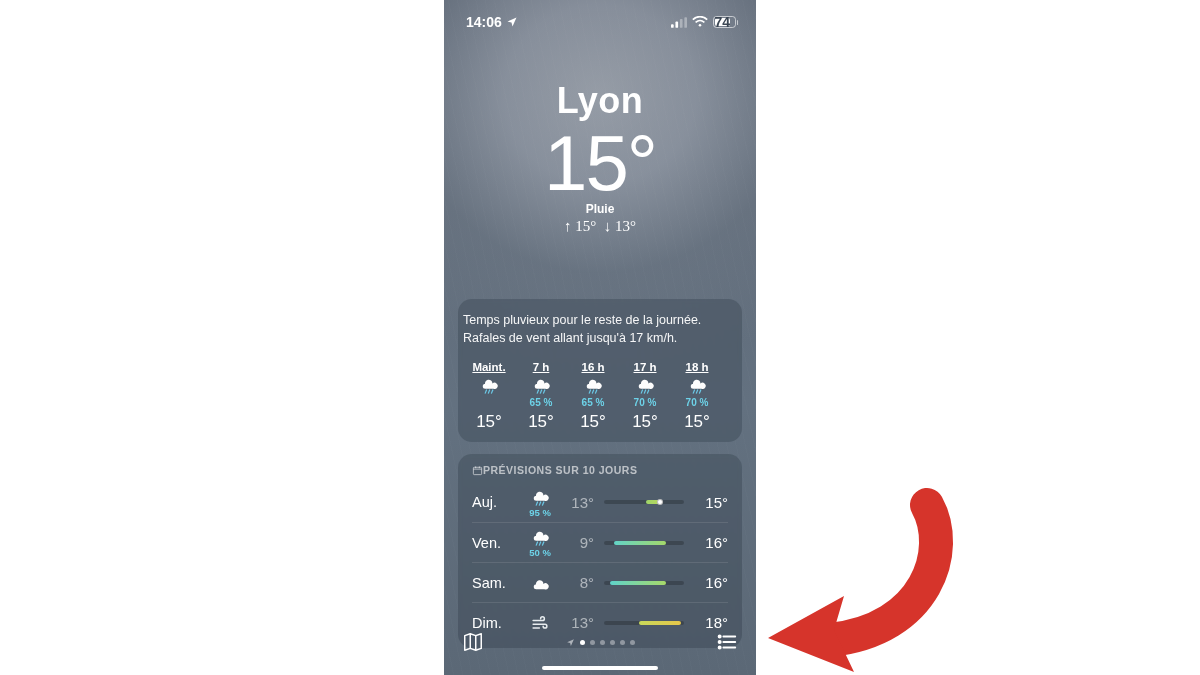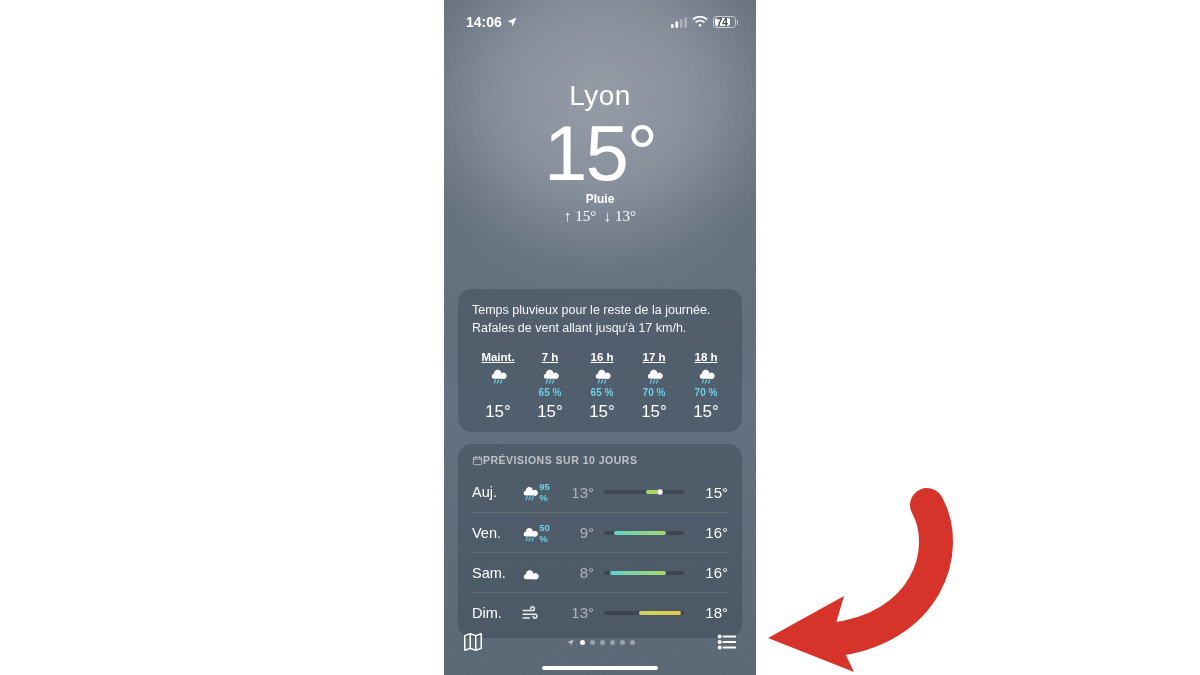--- a/index.html
+++ b/index.html
@@ -32,50 +32,50 @@
 
   
   .status { display:flex; align-items:center; justify-content:space-between; padding: 10px 18px 0 22px; height:34px; font-size:14px; font-weight:600; color:#fff; position:relative; z-index:2;}
   .status .left { display:flex; align-items:center; gap:4px; }
   .status .right { display:flex; align-items:center; gap:5px; }
 
   .icon { display:inline-flex; }
 
   
   .header { text-align:center; margin-top: 46px; position:relative; z-index:2;}
-  .city { font-size:28px; font-weight:400; letter-spacing:.5px; }
+  .city { font-size:36px; font-weight:700; letter-spacing:.5px; }
   .temp-big { font-size:78px; font-weight:200; line-height:1; letter-spacing:-2px; margin-top:2px; }
   .cond { font-size:12px; font-weight:700; }
   .hilo { font-size:15px; font-weight:500; margin-top:2px;font-family:Liberation Serif, serif; }
 
   
   .card {
     margin: 0 14px; border-radius:14px;
     background: rgba(30,42,56,0.26);
     backdrop-filter: blur(2px);
-    padding: 12px 14px 10px;
+    padding: 12px 5px 10px;
     position:relative; z-index:2;
   }
   .card.summary { margin-top: 64px; }
   .summary-text { font-size:12.5px; line-height:1.45; color: rgba(255,255,255,0.95); }
 
   .hours { display:flex; gap:0; margin-top:14px; overflow:hidden; }
   .hour { flex: 0 0 52px; text-align:center; display:flex; flex-direction:column; align-items:center; gap:2px; }
   .hour .lbl { font-size:11.5px; font-weight:600;text-decoration:underline; }
   .hour .raincloud svg { display:block; }
   .hour .pct { font-size:10px; font-weight:700; color:#6dd2e8; }
   .hour .t { font-size:17px; font-weight:500; margin-top:2px; }
   .hour .pct.blank { visibility:hidden; }
 
   .card.tenday { margin-top:12px; padding:10px 14px 6px; }
   .tenday-title { display:flex; align-items:center; font-size:10.5px; font-weight:600; letter-spacing:.5px; color: rgba(255,255,255,0.62); text-transform:uppercase; margin-bottom:6px;}
   .day-row { display:flex; align-items:center; height:40px; border-top:1px solid rgba(255,255,255,0.1); }
   .day-row:first-of-type { border-top:none; }
   .day-row .dname { width:48px; font-size:14.5px; font-weight:500; }
-  .day-row .dicon { width:40px; display:flex; flex-direction:row; align-items:center; gap:0; }
+  .day-row .dicon { width:40px; display:flex; flex-direction:column; align-items:center; gap:0; }
   .day-row .dicon .pct { font-size:9.5px; font-weight:700; color:#6dd2e8; }
   .day-row .lo { width:34px; text-align:right; font-size:15px; color: rgba(255,255,255,0.55); }
   .day-row .bar-wrap { flex:1; padding: 0 10px; }
   .day-row .bar { position:relative; height:4px; border-radius:3px; background: rgba(0,0,0,0.22); }
   .day-row .bar .fill { position:absolute; top:0; bottom:0; border-radius:3px; }
   .day-row .bar .dot { position:absolute; top:50%; width:6px; height:6px; margin-top:-3px; border-radius:50%; background:#fff; border:1.5px solid rgba(0,0,0,0.25); }
   .day-row .hi { width:34px; text-align:right; font-size:15px; font-weight:500; }
 
   
   .toolbar { position:absolute; left:0; right:0; bottom:0; height:52px; display:flex; align-items:center; justify-content:space-between; padding:0 18px 14px; z-index:3;}
@@ -85,21 +85,21 @@
   .loc-dot svg { display:block; opacity:.55; }
 
   .home-ind { position:absolute; left:50%; transform:translateX(-50%); bottom:5px; width:116px; height:4px; border-radius:3px; background:#fff; z-index:3;}
 
   
   .arrow { position:absolute; left:752px; top:480px; width:220px; height:200px; z-index:5; }
 
   .battery-box { display:inline-flex; align-items:center; gap:1px;}
   .battery-pill { position:relative; width:23px; height:12px; border:1px solid rgba(255,255,255,0.6); border-radius:3.5px; }
   .battery-fill { position:absolute; left:1px; top:1px; bottom:1px; width:74%; background:#fff; border-radius:2px; display:flex; align-items:center; justify-content:center; }
-  .battery-fill span { font-size:10px; font-weight:700; color:#3b4653; }
+  .battery-fill span { font-size:14px; font-weight:700; color:#3b4653; }
   .battery-cap { width:1.5px; height:5px; background:rgba(255,255,255,0.6); border-radius:1px; }
 </style>
 </head>
 <body>
 <div class="stage">
 
 <div class="phone">
 
   <div class="status">
     <div class="left">

